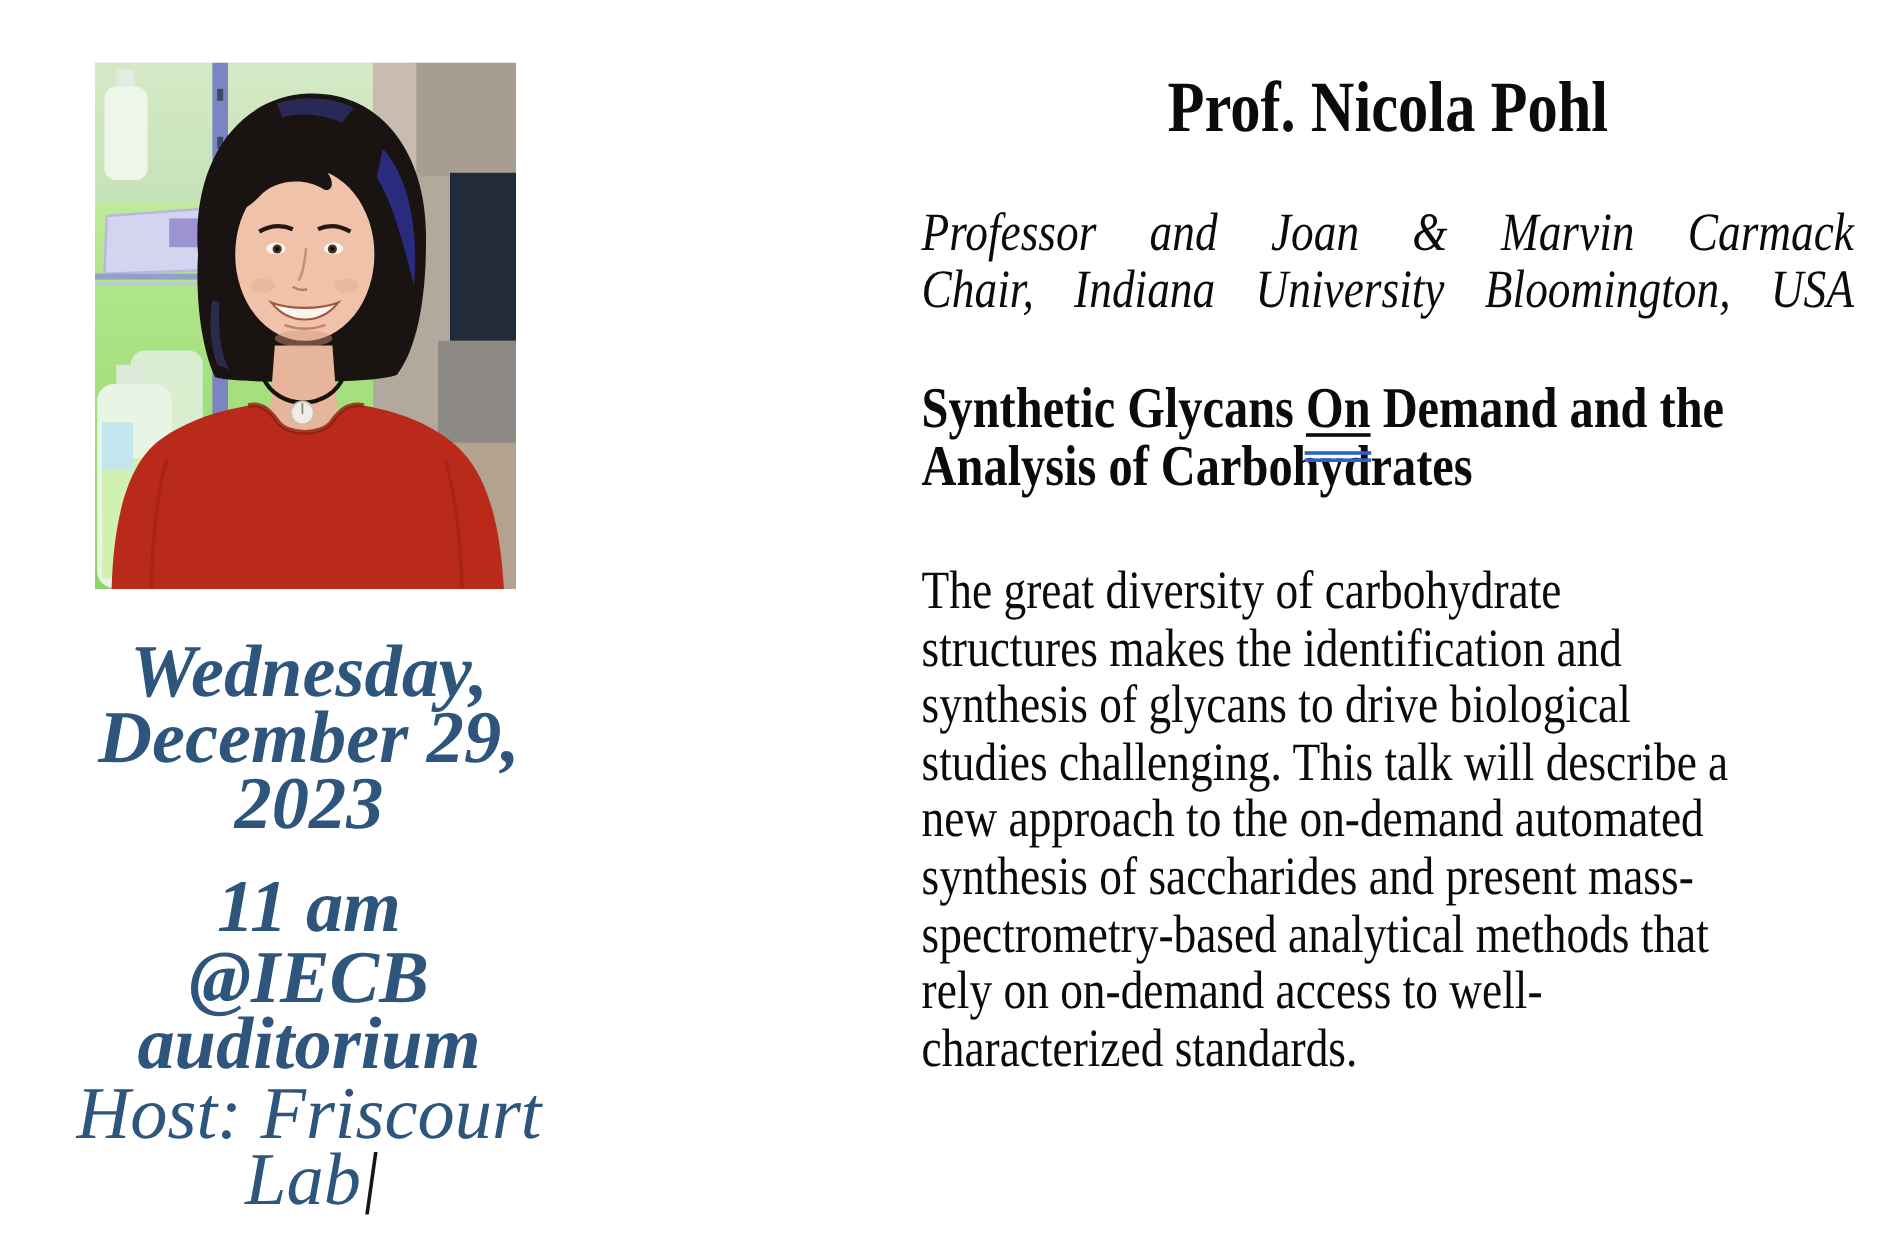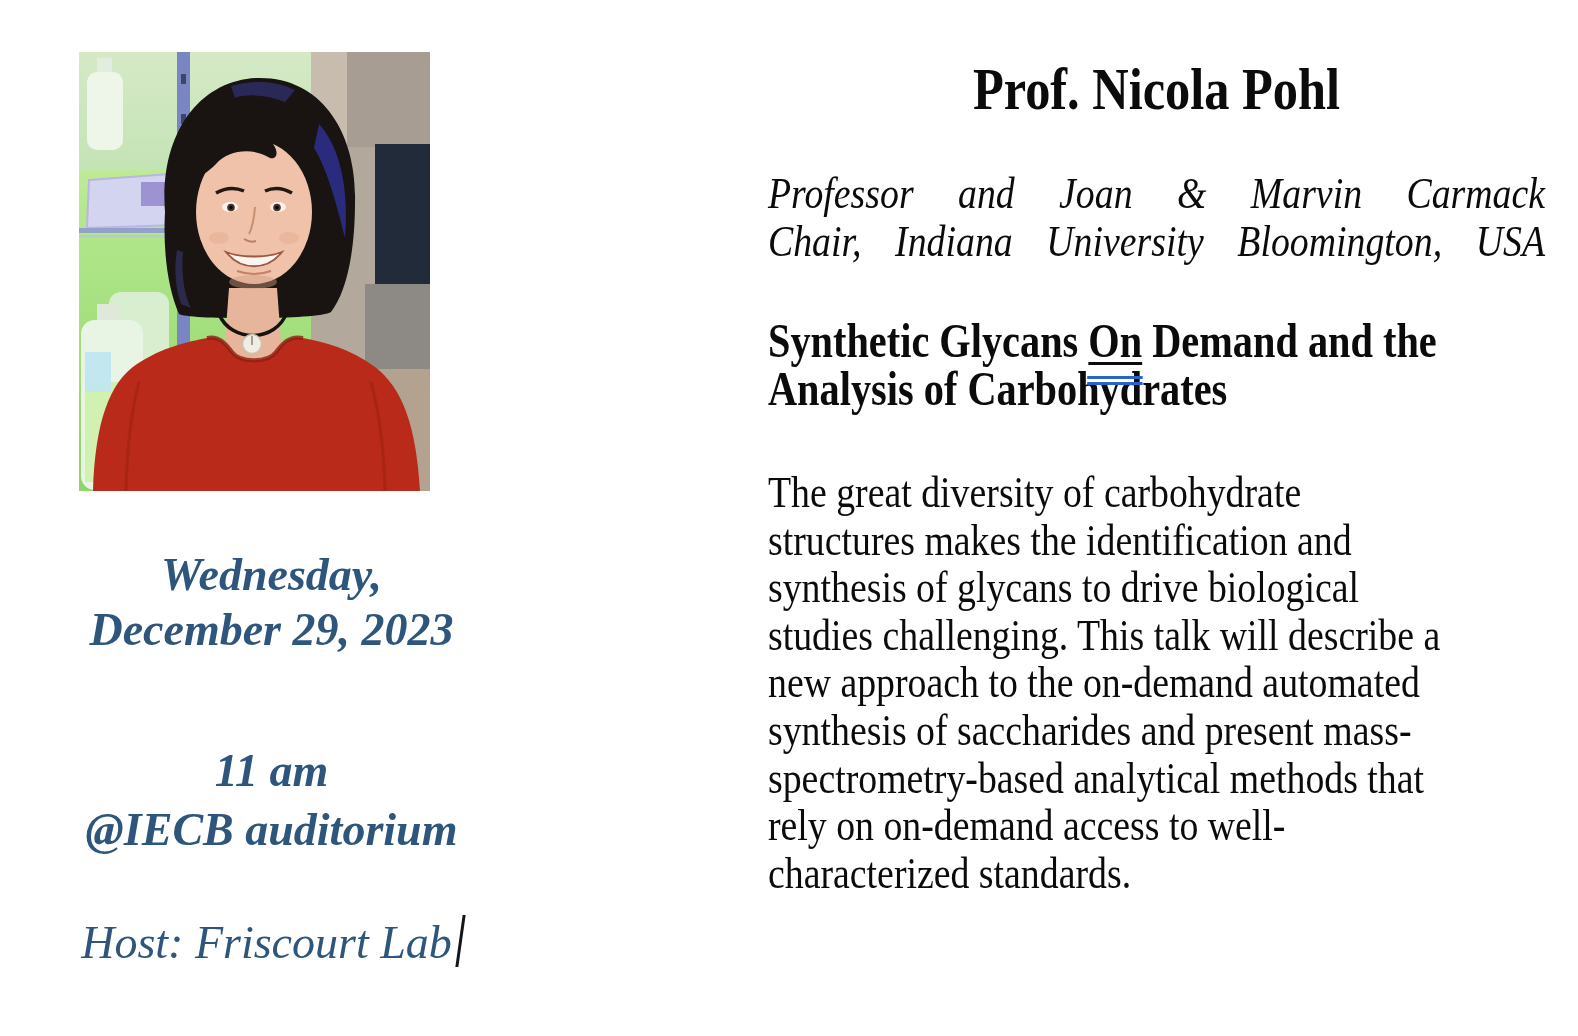--- a/index.html
+++ b/index.html
@@ -19,24 +19,24 @@
 
   
   .photo-frame{
     position:absolute;left:79px;top:52px;width:351px;height:439px;
     overflow:hidden;
   }
   .photo-frame svg{display:block;width:100%;height:100%;}
 
   
   .event-par{
-    position:absolute;left:40px;width:435px;margin:14px;
+    position:absolute;left:40px;width:435px;margin:0;
     color:var(--event-text-blue);
     font-style:italic;font-weight:bold;
-    font-size:46px;line-height:55px;
+    font-size:62px;line-height:55px;
     text-align:center;
   }
   .event-par .line{display:block;}
   .event-date{top:533px;}
   .event-time{top:729px;}
   .event-location{top:788px;}
   .event-host{top:901px;font-weight:normal;}
   .caret{
     display:inline-block;width:3px;height:52px;
     background:#151515;transform:skewX(-8deg);

